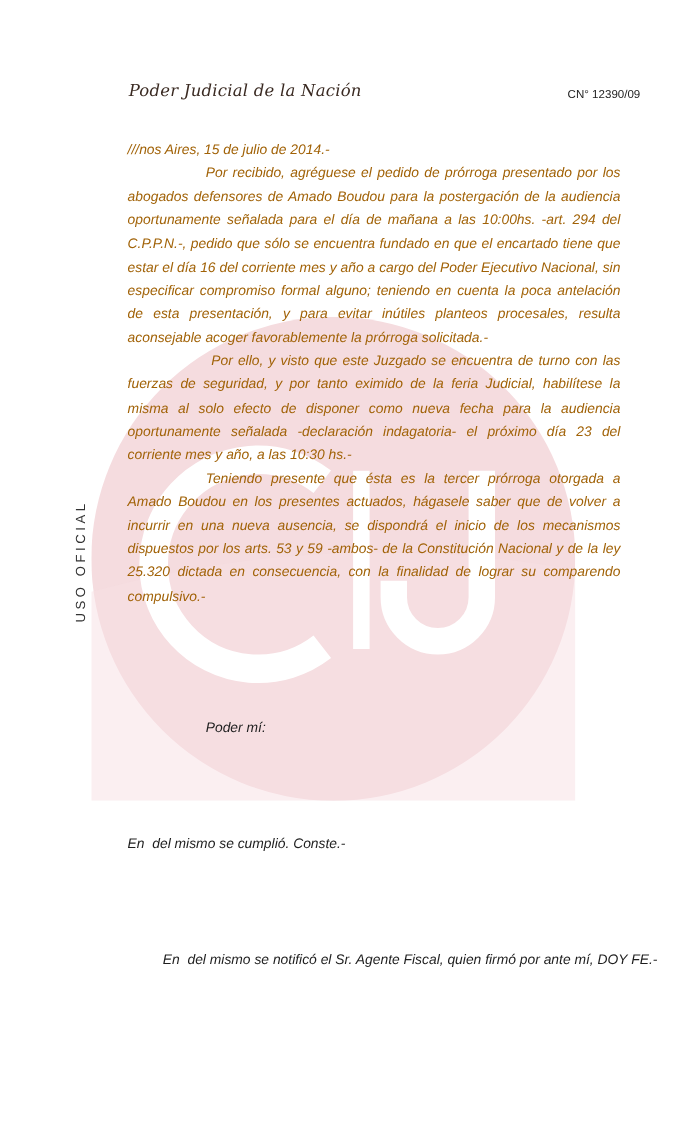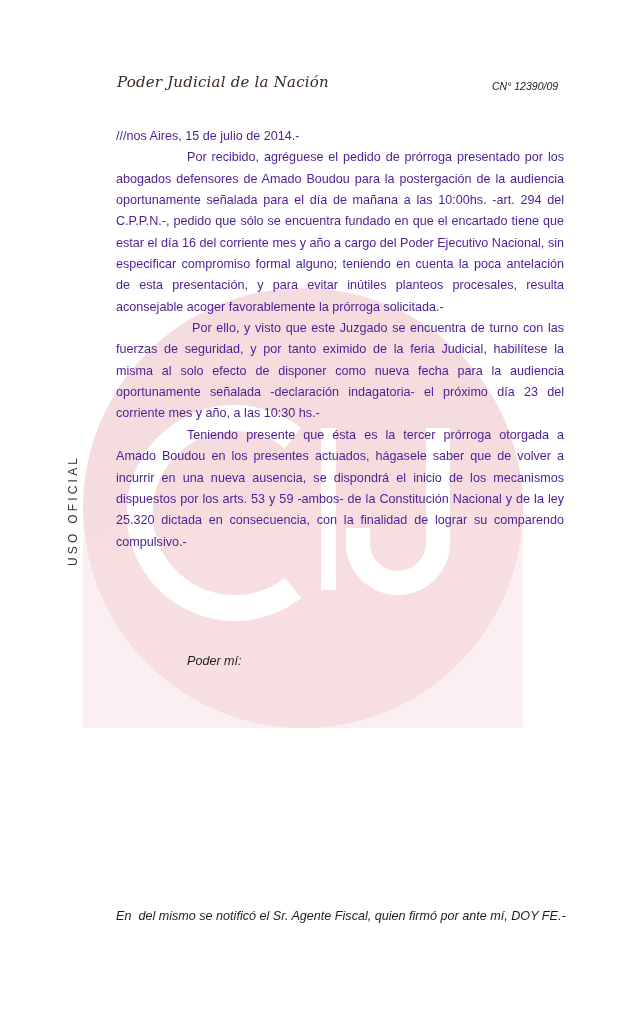--- a/index.html
+++ b/index.html
@@ -9,56 +9,56 @@
   
   .watermark { position: absolute; left: 83px; top: 288px; width: 440px; height: 440px; z-index: 0; }
 
   
   .header-title {
     position: absolute; left: 117px; top: 73px;
     font-family: "DejaVu Serif", serif; font-style: italic;
     font-size: 15px; color: #3a2a22; letter-spacing: 0.2px;
   }
   .header-cn {
-    position: absolute; left: 492px; top: 80px;
-    font-family: "Liberation Sans", sans-serif; font-style: italic;
+    position: absolute; left: 516px; top: 80px;
+    font-family: "Liberation Sans", sans-serif; 
     font-size: 10.5px; color: #222;
   }
 
   
   .side-stamp {
     position: absolute; left: 66px; top: 566px;
     transform-origin: left top; transform: rotate(-90deg);
     font-family: "Liberation Sans", sans-serif; font-size: 12px;
     letter-spacing: 3.2px; color: #333; white-space: nowrap;
   }
 
   
   .body-text {
     position: absolute; left: 116px; top: 126px; width: 448px;
-    font-family: "Liberation Sans", sans-serif; 
-    font-size: 12.6px; line-height: 21.35px; color: #4c1d95;
+    font-family: "Liberation Sans", sans-serif; font-style: italic;
+    font-size: 12.6px; line-height: 21.35px; color: #a16207;
     text-align: justify; z-index: 1;
   }
   .body-text p { margin: 0; }
   .indent { text-indent: 71px; }
   .indent2 { text-indent: 76px; }
 
   .ante-mi {
     position: absolute; left: 187px; top: 654px;
     font-family: "Liberation Sans", sans-serif; font-style: italic;
     font-size: 12.6px; color: #1e1e1e; z-index: 1;
   }
   .line-cumplio, .line-notifico {
     position: absolute; left: 116px;
     font-family: "Liberation Sans", sans-serif; font-style: italic;
     font-size: 12.6px; color: #1e1e1e; white-space: pre;
   }
   .line-cumplio { top: 760px; }
-  .line-notifico { top: 909px; }
+  .line-notifico { top: 865px; margin-left: 32px; }
 </style>
 </head>
 <body>
 
 <div class="page">
 
   <svg class="watermark" viewBox="0 0 440 440" xmlns="http://www.w3.org/2000/svg">
     <circle cx="220" cy="220" r="220" fill="#F5DCDF"></circle>
     <path d="M0,250 Q220,190 440,230 L440,440 L0,440 Z" fill="#F7E0E3" opacity="0.5"></path>
 
@@ -75,15 +75,16 @@
   <div class="side-stamp">USO OFICIAL</div>
 
   <div class="body-text">
     <p>///nos Aires, 15 de julio de 2014.-</p>
     <p class="indent">Por recibido, agréguese el pedido de prórroga presentado por los abogados defensores de Amado Boudou para la postergación de la audiencia oportunamente señalada para el día de mañana a las 10:00hs. -art. 294 del C.P.P.N.-, pedido que sólo se encuentra fundado en que el encartado tiene que estar el día 16 del corriente mes y año a cargo del Poder Ejecutivo Nacional, sin especificar compromiso formal alguno; teniendo en cuenta la poca antelación de esta presentación, y para evitar inútiles planteos procesales, resulta aconsejable acoger favorablemente la prórroga solicitada.-</p>
     <p class="indent2">Por ello, y visto que este Juzgado se encuentra de turno con las fuerzas de seguridad, y por tanto eximido de la feria Judicial,  habilítese la misma al solo efecto de disponer como nueva fecha para la audiencia oportunamente señalada -declaración indagatoria- el próximo día 23 del corriente mes y año, a las 10:30 hs.-</p>
     <p class="indent">Teniendo presente que ésta es la tercer prórroga otorgada a Amado Boudou en los presentes actuados, hágasele saber que de volver a incurrir en una nueva ausencia, se dispondrá el inicio de los mecanismos dispuestos por los arts. 53 y 59 -ambos-  de la Constitución Nacional y de la ley 25.320 dictada en consecuencia, con la finalidad de lograr su comparendo compulsivo.-</p>
   </div>
 
   <div class="ante-mi">Poder mí:</div>
+  <div class="line-cumplio">En  del mismo se cumplió. Conste.-</div>
   <div class="line-notifico">En  del mismo se notificó el Sr. Agente Fiscal, quien firmó por ante mí, DOY FE.-</div>
 
 </div>
 
 </body></html>

